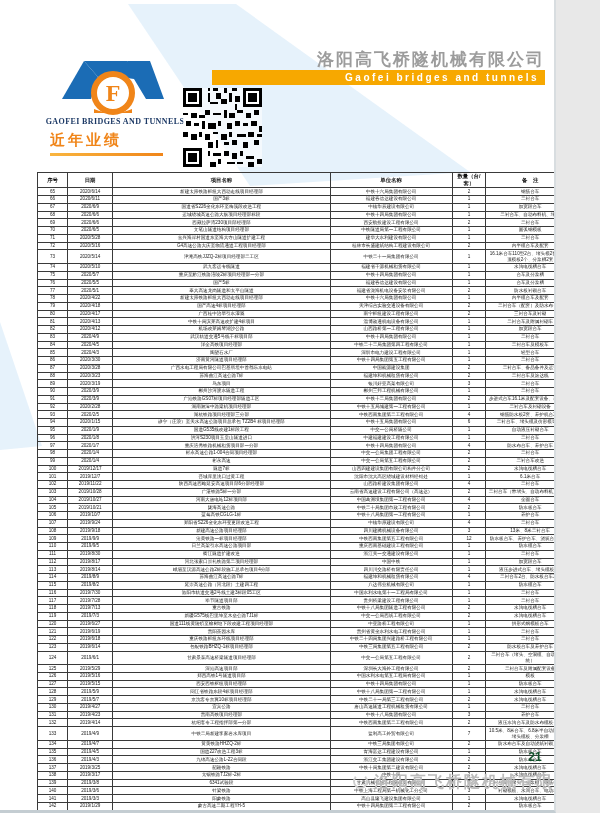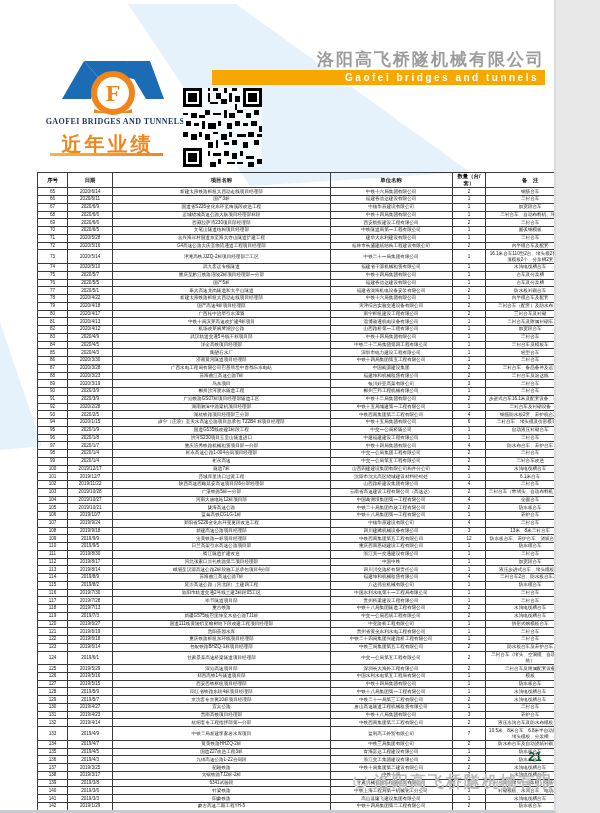--- a/index.html
+++ b/index.html
@@ -14,22 +14,22 @@
   .company-cn { position:absolute; top:48px; left:0; width:545px; text-align:right;
                 font-size:17px; letter-spacing:2px; color:#9c9c9c; font-weight:bold; }
   .banner { position:absolute; top:70px; left:212px; width:333px; height:15px; background:#f7a800;
             color:#ffffff; font-weight:bold; font-size:10px; letter-spacing:2.5px;
             text-align:right; padding:2px 6px 0 0; }
 
   .logo { position:absolute; top:53px; left:58px; width:110px; height:64px; }
   .logo-caption { position:absolute; top:117px; left:40px; width:150px; text-align:center;
                   font-family:"Liberation Serif", serif; font-weight:bold; font-size:8px;
                   color:#1d3a66; letter-spacing:.4px; }
-  .section-title { position:absolute; top:131px; left:50px; width:115px; text-align:center;
-                   font-size:20px; font-weight:bold; color:#f08519; letter-spacing:3px; }
+  .section-title { position:absolute; top:131px; left:50px; width:115px; 
+                   font-size:15px; font-weight:bold; color:#f08519; letter-spacing:3px; }
   .title-underline { position:absolute; top:153px; left:50px; width:113px; height:2.5px;
                      background:linear-gradient(90deg,#f9b53f,#f08519); }
   .qr { position:absolute; top:88px; left:183px; width:79px; height:79px; }
 
   table.perf { position:absolute; top:172px; left:37px; width:538px; border-collapse:collapse;
                table-layout:fixed; }
   table.perf th, table.perf td { border:0.6px solid #3a3a3a; text-align:center; vertical-align:middle;
                padding:0.4px 1px; overflow:hidden; word-break:break-all; }
   table.perf th { font-size:5.4px; font-weight:bold; line-height:1.25; color:#111; }
   table.perf td { font-size:4.6px; line-height:1.3; color:#222; }

